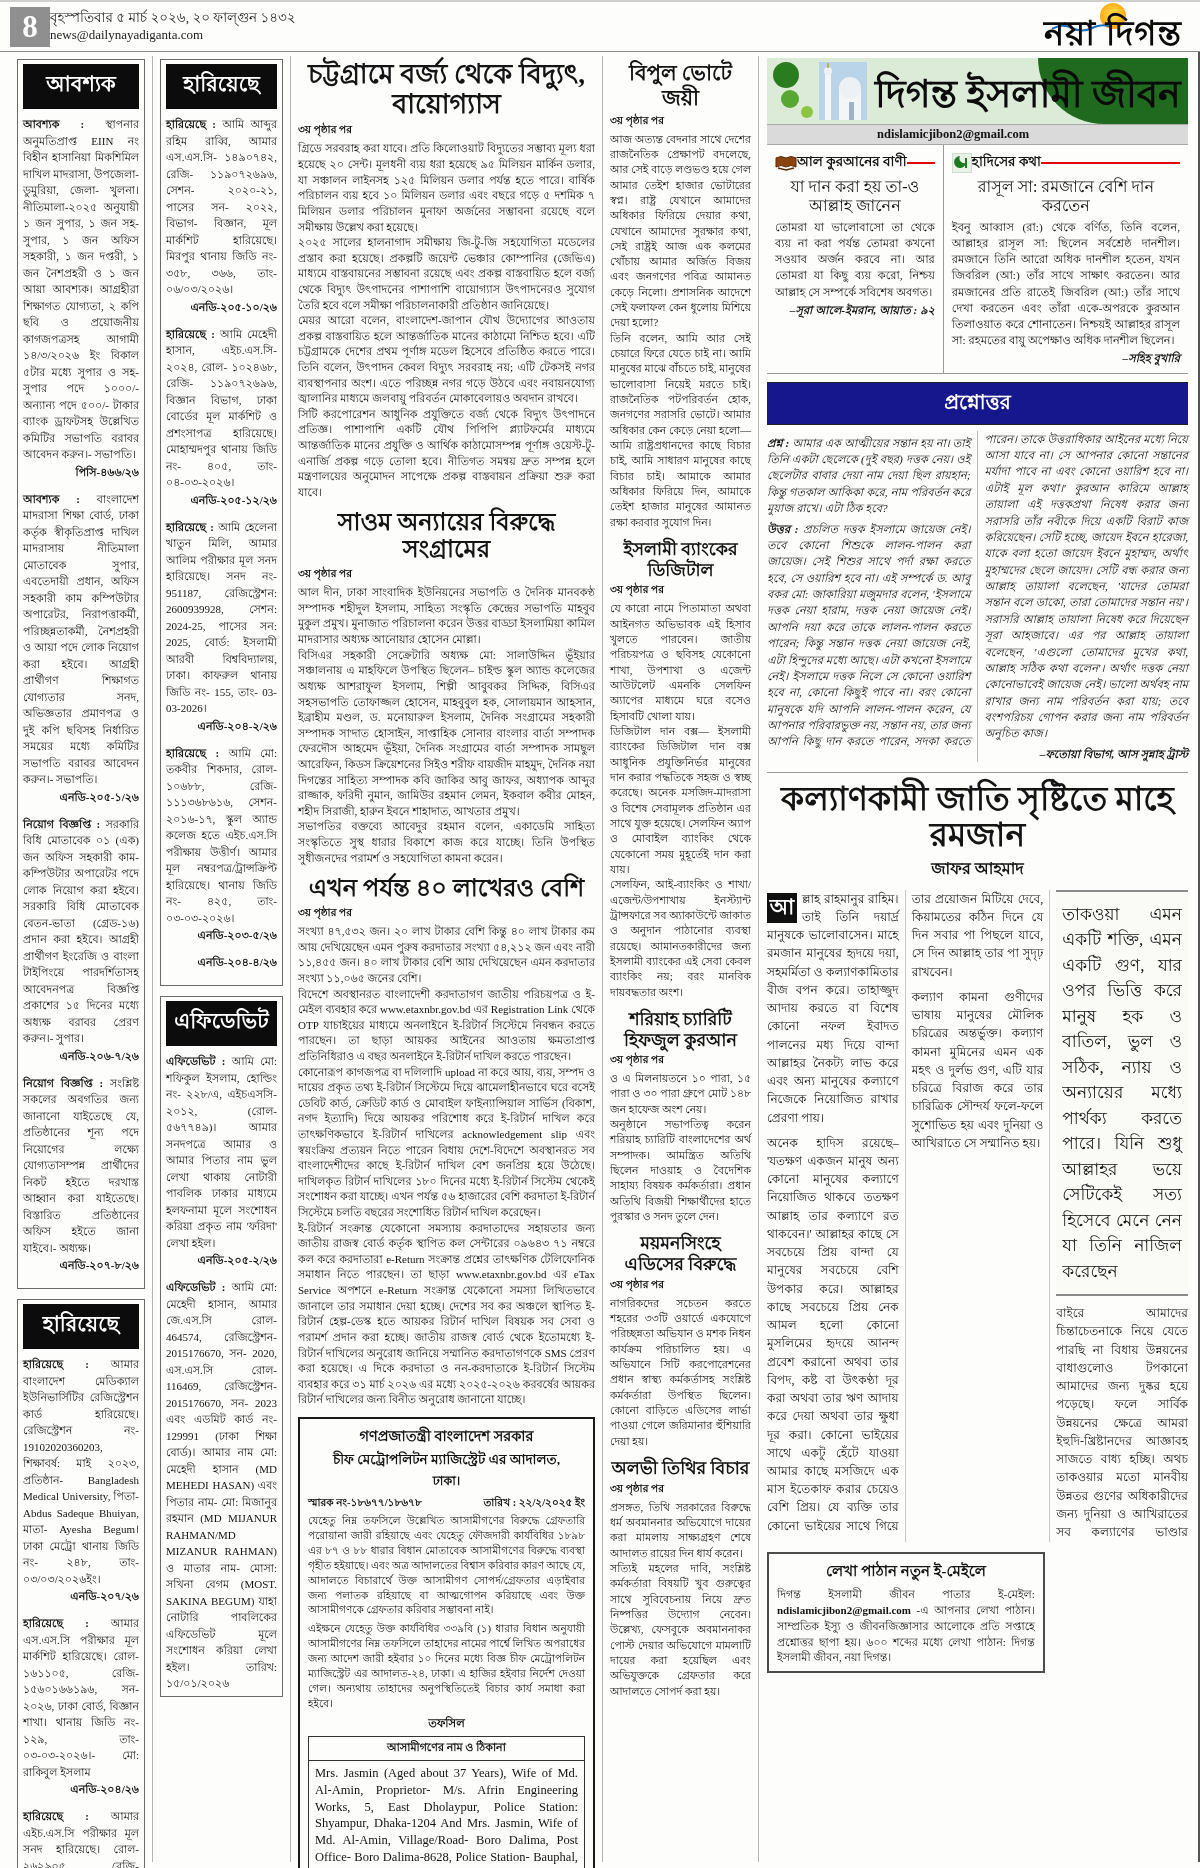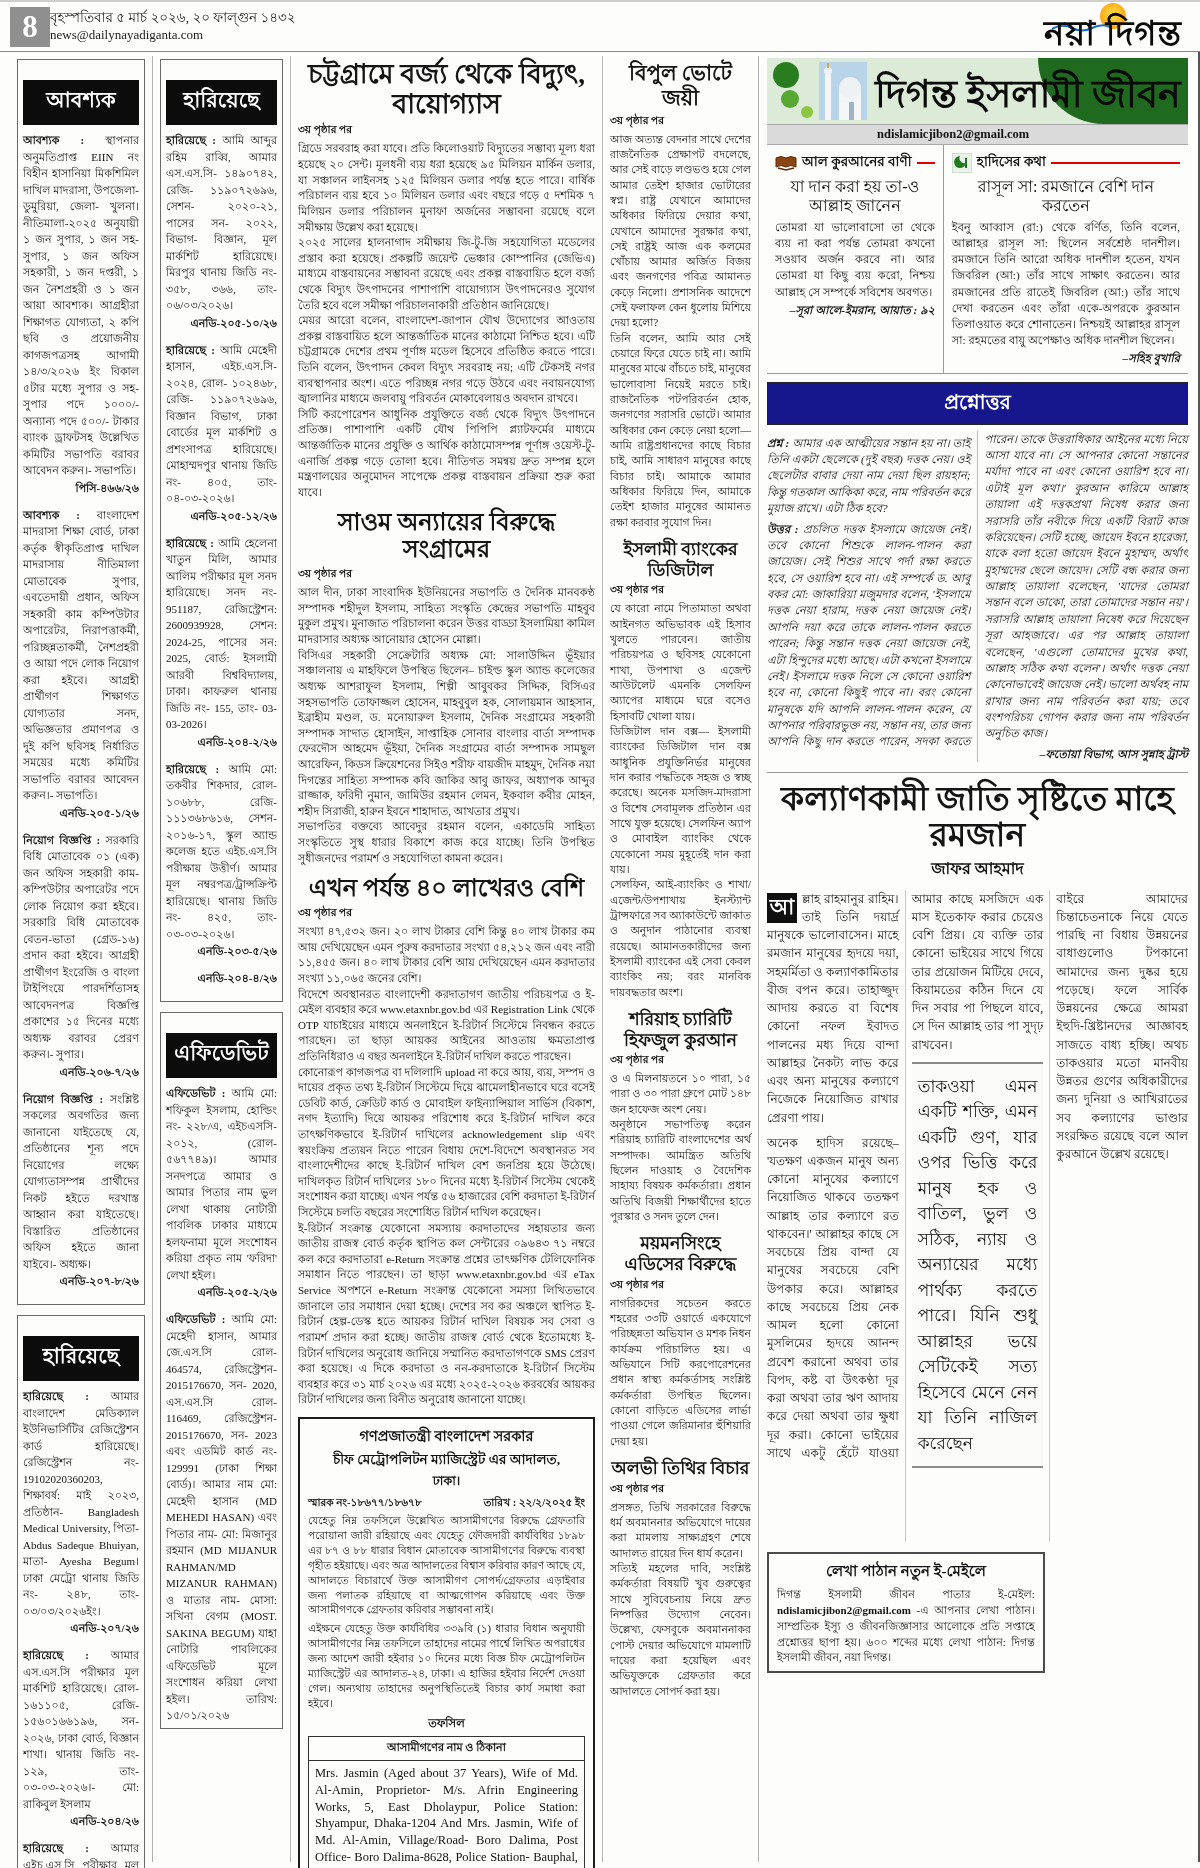--- a/index.html
+++ b/index.html
@@ -19,21 +19,21 @@
   .logo .txt{position:relative;z-index:2;font-size:34px;font-weight:bold;letter-spacing:1px;color:#0a0a0a;}
   
   .content{display:flex;align-items:stretch;padding:4px 6px 0 10px;height:1810px;box-sizing:border-box;border-right:2px solid #555;}
   .col{box-sizing:border-box;padding:0 7px;}
   .c1{width:142px;}
   .c2{width:138px;border-left:1px solid #b3b3b3;}
   .cm{width:312px;border-left:1px solid #b3b3b3;}
   .c5{width:156px;border-left:1px solid #b3b3b3;}
   .cis{flex:1;border-left:1px solid #b3b3b3;padding:0 4px 0 8px;}
   
-  .cbox{border:1px solid #6a6a6a;padding:16px 5px 4px;margin:3px 0 10px;}
+  .cbox{border:1px solid #6a6a6a;padding:0 5px 4px;margin:3px 0 10px;}
   .sechead{background:#0c0c0c;color:#fff;text-align:center;font-size:21px;font-weight:bold;padding:4px 0 6px;margin:4px 0 7px;}
   .ad{font-size:11px;line-height:1.5;text-align:justify;margin:0;}
   .ad .lead{font-weight:bold;}
   .adid{text-align:right;font-size:11px;font-weight:bold;margin:1px 0 8px;}
   
   .mhead{font-size:27px;font-weight:bold;text-align:center;line-height:1.12;margin:3px 0 3px;font-family:"Liberation Serif",serif;}
   .cont{font-size:10.5px;font-weight:bold;margin:1px 0 2px;}
   .abody{font-size:11px;line-height:1.42;text-align:justify;white-space:pre-line;margin:0 0 9px;}
   
   .notice{border:2px solid #1b1b1b;padding:6px 8px;margin-top:4px;}
@@ -57,21 +57,21 @@
   .c-a{width:26px;height:26px;background:#2a7d1e;left:6px;top:4px;}
   .c-b{width:18px;height:18px;background:#57a832;left:14px;top:32px;}
   .c-c{width:12px;height:12px;background:#8cc63f;left:34px;top:48px;}
   .mosque{position:absolute;left:52px;top:4px;z-index:2;}
   .emailbar{background:#dadada;border-top:1px solid #a8a8a8;border-bottom:1px solid #a8a8a8;
             font-size:12.5px;font-weight:bold;padding:2px 8px 2px 110px;}
   .qh{display:flex;border-bottom:1px solid #9a9a9a;}
   .qcell{box-sizing:border-box;padding:6px 8px 4px;}
   .qq{width:42%;border-right:1px solid #9a9a9a;}
   .qhd{width:58%;}
-  .lblrow{display:flex;align-items:center;gap:5px;margin-bottom:3px;}
+  .lblrow{display:flex;align-items:center;margin-bottom:3px;}
   .lbl{font-weight:bold;font-size:13.5px;white-space:nowrap;}
   .redline{flex:1;height:2px;background:#e30000;}
   .qh-head{font-size:16px;font-weight:normal;text-align:center;line-height:1.2;margin:2px 0 4px;}
   .qh-body{font-size:11.3px;line-height:1.42;text-align:justify;}
   .src{text-align:right;font-weight:bold;font-style:italic;font-size:11.3px;margin-top:2px;}
   .qabar{background:#17178d;color:#fff;text-align:center;font-size:20px;font-weight:bold;
          padding:4px 0;border:1px solid #222;margin:8px 0 6px;}
   .qabody{columns:2;column-gap:14px;column-rule:1px solid #bbb;font-size:11.3px;line-height:1.45;text-align:justify;}
   .qabody p{margin:4px 0 4px;font-style:italic;}
   .qlead{font-weight:bold;}
@@ -287,20 +287,21 @@
         <p><span class="qlead">প্রশ্ন :</span> <span>আমার এক আত্মীয়ের সন্তান হয় না। তাই তিনি একটা ছেলেকে (দুই বছর) দত্তক নেয়। ওই ছেলেটার বাবার দেয়া নাম দেয়া ছিল রায়হান; কিন্তু গতকাল আকিকা করে, নাম পরিবর্তন করে মুয়াজ রাখে। এটা ঠিক হবে?</span></p>
         <p><span class="qlead">উত্তর :</span> <span>প্রচলিত দত্তক ইসলামে জায়েজ নেই। তবে কোনো শিশুকে লালন-পালন করা জায়েজ। সেই শিশুর সাথে পর্দা রক্ষা করতে হবে, সে ওয়ারিশ হবে না। এই সম্পর্কে ড. আবু বকর মো: জাকারিয়া মজুমদার বলেন, 'ইসলামে দত্তক নেয়া হারাম, দত্তক নেয়া জায়েজ নেই। আপনি দয়া করে তাকে লালন-পালন করতে পারেন; কিন্তু সন্তান দত্তক নেয়া জায়েজ নেই, এটা হিন্দুদের মধ্যে আছে। এটা কখনো ইসলামে নেই। ইসলামে দত্তক নিলে সে কোনো ওয়ারিশ হবে না, কোনো কিছুই পাবে না। বরং কোনো মানুষকে যদি আপনি লালন-পালন করেন, যে আপনার পরিবারভুক্ত নয়, সন্তান নয়, তার জন্য আপনি কিছু দান করতে পারেন, সদকা করতে পারেন। তাকে উত্তরাধিকার আইনের মধ্যে নিয়ে আসা যাবে না। সে আপনার কোনো সন্তানের মর্যাদা পাবে না এবং কোনো ওয়ারিশ হবে না। এটাই মূল কথা।' কুরআন কারিমে আল্লাহ তায়ালা এই দত্তকপ্রথা নিষেধ করার জন্য সরাসরি তাঁর নবীকে দিয়ে একটি বিরাট কাজ করিয়েছেন। সেটি হচ্ছে, জায়েদ ইবনে হারেজা, যাকে বলা হতো জায়েদ ইবনে মুহাম্মদ, অর্থাৎ মুহাম্মদের ছেলে জায়েদ। সেটি বন্ধ করার জন্য আল্লাহ তায়ালা বলেছেন, 'যাদের তোমরা সন্তান বলে ডাকো, তারা তোমাদের সন্তান নয়'। সরাসরি আল্লাহ তায়ালা নিষেধ করে দিয়েছেন সূরা আহজাবে। এর পর আল্লাহ তায়ালা বলেছেন, 'এগুলো তোমাদের মুখের কথা, আল্লাহ সঠিক কথা বলেন'। অর্থাৎ দত্তক নেয়া কোনোভাবেই জায়েজ নেই। ভালো অর্থবহ নাম রাখার জন্য নাম পরিবর্তন করা যায়; তবে বংশপরিচয় গোপন করার জন্য নাম পরিবর্তন অনুচিত কাজ।</span></p>
         <p class="qattr">–ফতোয়া বিভাগ, আস সুন্নাহ ট্রাস্ট</p>
       </div>
 
       <div class="fhead">কল্যাণকামী জাতি সৃষ্টিতে মাহে রমজান</div>
       <div class="fby">জাফর আহমাদ</div>
       <div class="fbody">
         <p><span class="dropcap">আ</span><span>ল্লাহ রাহমানুর রাহিম। তাই তিনি দয়ার্দ্র মানুষকে ভালোবাসেন। মাহে রমজান মানুষের হৃদয়ে দয়া, সহমর্মিতা ও কল্যাণকামিতার বীজ বপন করে। তাহাজ্জুদ আদায় করতে বা বিশেষ কোনো নফল ইবাদত পালনের মধ্য দিয়ে বান্দা আল্লাহর নৈকট্য লাভ করে এবং অন্য মানুষের কল্যাণে নিজেকে নিয়োজিত রাখার প্রেরণা পায়।</span></p>
         <p>অনেক হাদিস রয়েছে– 'যতক্ষণ একজন মানুষ অন্য কোনো মানুষের কল্যাণে নিয়োজিত থাকবে ততক্ষণ আল্লাহ তার কল্যাণে রত থাকবেন।' আল্লাহর কাছে সে সবচেয়ে প্রিয় বান্দা যে মানুষের সবচেয়ে বেশি উপকার করে। আল্লাহর কাছে সবচেয়ে প্রিয় নেক আমল হলো কোনো মুসলিমের হৃদয়ে আনন্দ প্রবেশ করানো অথবা তার বিপদ, কষ্ট বা উৎকণ্ঠা দূর করা অথবা তার ঋণ আদায় করে দেয়া অথবা তার ক্ষুধা দূর করা। কোনো ভাইয়ের সাথে একটু হেঁটে যাওয়া আমার কাছে মসজিদে এক মাস ইতেকাফ করার চেয়েও বেশি প্রিয়। যে ব্যক্তি তার কোনো ভাইয়ের সাথে গিয়ে তার প্রয়োজন মিটিয়ে দেবে, কিয়ামতের কঠিন দিনে যে দিন সবার পা পিছলে যাবে, সে দিন আল্লাহ তার পা সুদৃঢ় রাখবেন।</p>
+        <p>কল্যাণ কামনা গুণীদের ভাষায় মানুষের মৌলিক চরিত্রের অন্তর্ভুক্ত। কল্যাণ কামনা মুমিনের এমন এক মহৎ ও দুর্লভ গুণ, এটি যার চরিত্রে বিরাজ করে তার চারিত্রিক সৌন্দর্য ফলে-ফলে সুশোভিত হয় এবং দুনিয়া ও আখিরাতে সে সম্মানিত হয়।</p>
         <div class="pull">তাকওয়া এমন একটি শক্তি, এমন একটি গুণ, যার ওপর ভিত্তি করে মানুষ হক ও বাতিল, ভুল ও সঠিক, ন্যায় ও অন্যায়ের মধ্যে পার্থক্য করতে পারে। যিনি শুধু আল্লাহর ভয়ে সেটিকেই সত্য হিসেবে মেনে নেন যা তিনি নাজিল করেছেন</div>
         <p>বাইরে আমাদের চিন্তাচেতনাকে নিয়ে যেতে পারছি না বিধায় উন্নয়নের বাধাগুলোও টপকানো আমাদের জন্য দুষ্কর হয়ে পড়েছে। ফলে সার্বিক উন্নয়নের ক্ষেত্রে আমরা ইহুদি-খ্রিষ্টানদের আজ্ঞাবহ সাজতে বাধ্য হচ্ছি। অথচ তাকওয়ার মতো মানবীয় উন্নতর গুণের অধিকারীদের জন্য দুনিয়া ও আখিরাতের সব কল্যাণের ভাণ্ডার সংরক্ষিত রয়েছে বলে আল কুরআনে উল্লেখ রয়েছে।</p>
 
       </div>
 
       <div class="submit">
         <div class="sub-t">লেখা পাঠান নতুন ই-মেইলে</div>
         <div class="sub-b"><span>দিগন্ত ইসলামী জীবন পাতার ই-মেইল: </span><b>ndislamicjibon2@gmail.com</b><span> -এ আপনার লেখা পাঠান। সাম্প্রতিক ইস্যু ও জীবনজিজ্ঞাসার আলোকে প্রতি সপ্তাহে প্রশ্নোত্তর ছাপা হয়। ৬০০ শব্দের মধ্যে লেখা পাঠান: দিগন্ত ইসলামী জীবন, নয়া দিগন্ত।</span></div>
       </div>
     </div>

